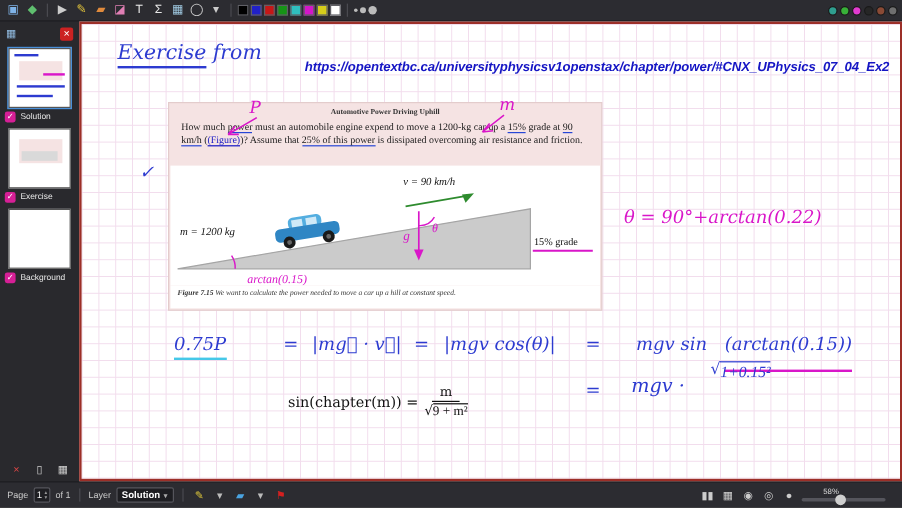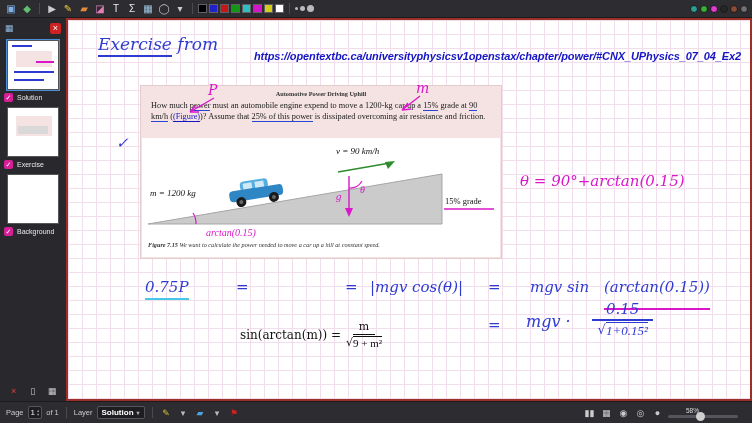--- a/index.html
+++ b/index.html
@@ -225,45 +225,45 @@
 
       <div class="p-caption">
         <b>Figure 7.15</b>
         <span>We want to calculate the power needed to move a car up a hill at constant speed.</span>
       </div>
     </div>
 
     <div class="abs annot" style="left:140px;top:62px;color:#d916c9;font-size:14px">P</div>
     <div class="abs annot" style="left:348px;top:60px;color:#d916c9;font-size:14px">m</div>
     <div class="abs annot" style="left:48px;top:114px;color:#2d3bd0;font-size:15px">✓</div>
-    <div class="abs hw mag" style="left:452px;top:152px;font-size:15px">θ = 90°+arctan(0.15)</div>
+    <div class="abs hw mag" style="left:452px;top:152px;font-size:15px">θ = 90°+arctan(0.22)</div>
 
     <span class="abs hw eqtok ul-cyan" style="left:77px;top:258px">0.75P</span>
     <span class="abs hw eqtok" style="left:168px;top:258px">=</span>
+    <span class="abs hw eqtok" style="left:192px;top:258px">|mg⃗ · v⃗|</span>
     <span class="abs hw eqtok" style="left:277px;top:258px">=</span>
     <span class="abs hw eqtok" style="left:302px;top:258px">|mgv cos(θ)|</span>
     <span class="abs hw eqtok" style="left:420px;top:258px">=</span>
     <span class="abs hw eqtok" style="left:462px;top:258px">mgv sin</span>
     <span class="abs hw eqtok ul-mag" style="left:536px;top:258px">(arctan(0.15))</span>
 
     <div class="abs formula" style="left:172px;top:300px">
-      <span>sin(arctan(m)) =</span>
+      <span>sin(chapter(m)) =</span>
       <span class="frac">
         <span class="num">m</span>
         <span class="den">
             <span>√</span>
             <span class="rad-over">9 + m²</span>
           </span>
       </span>
     </div>
 
     <span class="abs hw" style="left:420px;top:296px;font-size:15px">=</span>
     <span class="abs hw" style="left:458px;top:292px;font-size:16px">mgv ·</span>
     <div class="abs hwfrac frac" style="left:524px;top:280px">
-      <span class="num">0.15</span>
       <span class="den">
           <span>√</span>
           <span class="rad-over">1+0.15²</span>
         </span>
     </div>
 
     <svg class="abs overlay" style="left:0;top:0" width="684" height="381" viewBox="0 0 684 381">
       <path d="M146,78 L122,92 M122,92 L131,92 M122,92 L128,85" stroke="#d916c9" stroke-width="1.3" fill="none"></path>
       <path d="M352,76 L334,90 M334,90 L343,89 M334,90 L340,83" stroke="#d916c9" stroke-width="1.3" fill="none"></path>
     </svg>

